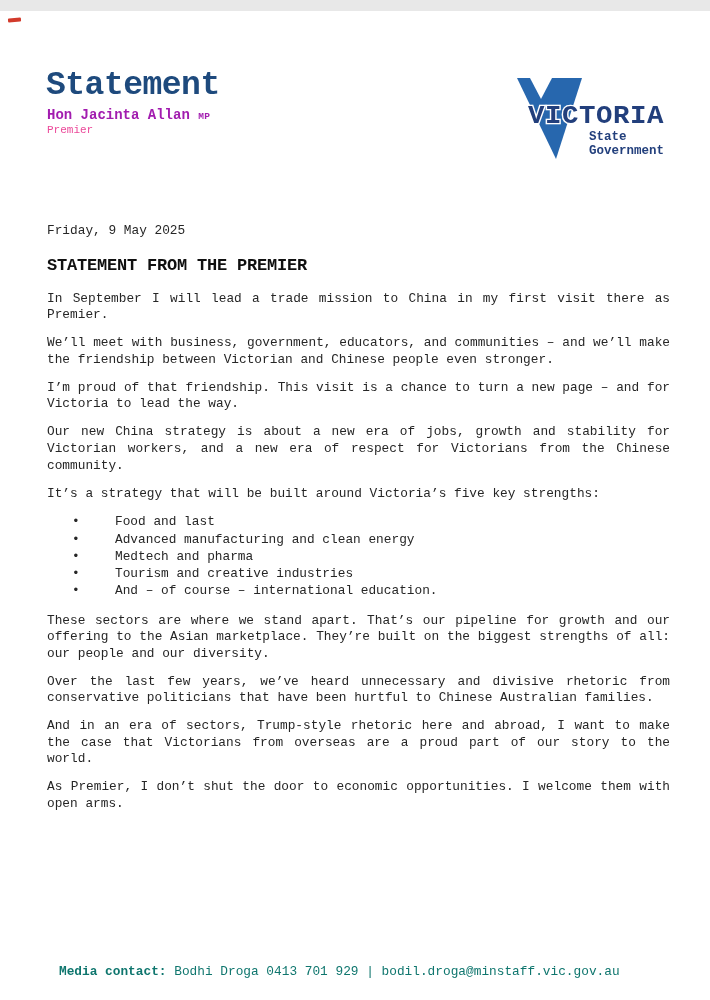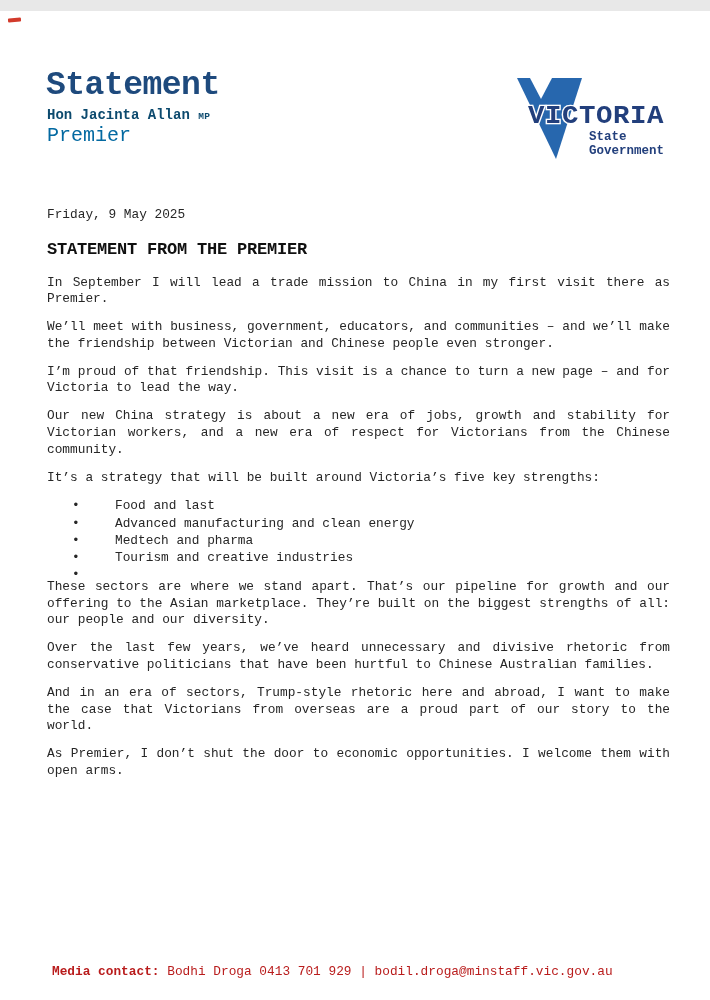--- a/index.html
+++ b/index.html
@@ -16,52 +16,52 @@
     position:absolute;left:8px;top:7px;width:13px;height:4px;
     background:#d23a2b;border-radius:1px;transform:rotate(-4deg);
   }
   .masthead{
     position:absolute;left:46px;top:56px;
     font-size:33px;font-weight:bold;letter-spacing:-0.5px;
     color:#1e4a7d;
   }
   .author-line{
     position:absolute;left:47px;top:96px;
-    font-size:14px;font-weight:bold;color:#0c4a6e;
+    font-size:14px;font-weight:bold;color:#a21caf;
   }
   .author-line .mp{font-size:9.5px;letter-spacing:.4px;}
   .premier-line{
     position:absolute;left:47px;top:113px;
-    font-size:20px;color:#0369a1;
+    font-size:11px;color:#ec4899;
   }
   .logo{position:absolute;left:503px;top:56px;}
   .content{
-    position:absolute;left:47px;top:196px;width:623px;
+    position:absolute;left:47px;top:212px;width:623px;
     font-size:12.8px;line-height:16.6px;
   }
   .date{margin:0 0 14px 0;text-align:left;}
   .doc-title{
     font-size:17px;line-height:23px;font-weight:bold;color:#101010;
     margin:0 0 14px 0;letter-spacing:-0.2px;
   }
   .content p{margin:0 0 11.4px 0;text-align:justify;}
   .content p.last{margin-bottom:0;}
   ul.strengths{
     list-style:none;margin:2px 0 13px 0;padding:0;
   }
   ul.strengths li{
     position:relative;padding-left:68px;line-height:17.2px;
     text-align:left;
   }
   ul.strengths li .dot{
     position:absolute;left:25px;top:0;
   }
   .footer{
-    position:absolute;left:52px;top:953px;
-    font-size:12.8px;color:#b91c1c;
+    position:absolute;left:59px;top:953px;
+    font-size:12.8px;color:#0f766e;
   }
   .footer .label{font-weight:bold;}
 </style>
 </head>
 <body>
 
 <div class="page">
 
   <div class="red-mark"></div>
 
@@ -102,20 +102,21 @@
       <li>
         <span class="dot">•</span>
         <span>Medtech and pharma</span>
       </li>
       <li>
         <span class="dot">•</span>
         <span>Tourism and creative industries</span>
       </li>
       <li>
         <span class="dot">•</span>
+        <span>And – of course – international education.</span>
       </li>
     </ul>
 
     <p>These sectors are where we stand apart. That’s our pipeline for growth and our offering to the Asian marketplace. They’re built on the biggest strengths of all: our people and our diversity.</p>
     <p>Over the last few years, we’ve heard unnecessary and divisive rhetoric from conservative politicians that have been hurtful to Chinese Australian families.</p>
     <p>And in an era of sectors, Trump-style rhetoric here and abroad, I want to make the case that Victorians from overseas are a proud part of our story to the world.</p>
     <p class="last">As Premier, I don’t shut the door to economic opportunities. I welcome them with open arms.</p>
   </div>
 
   <div class="footer">

